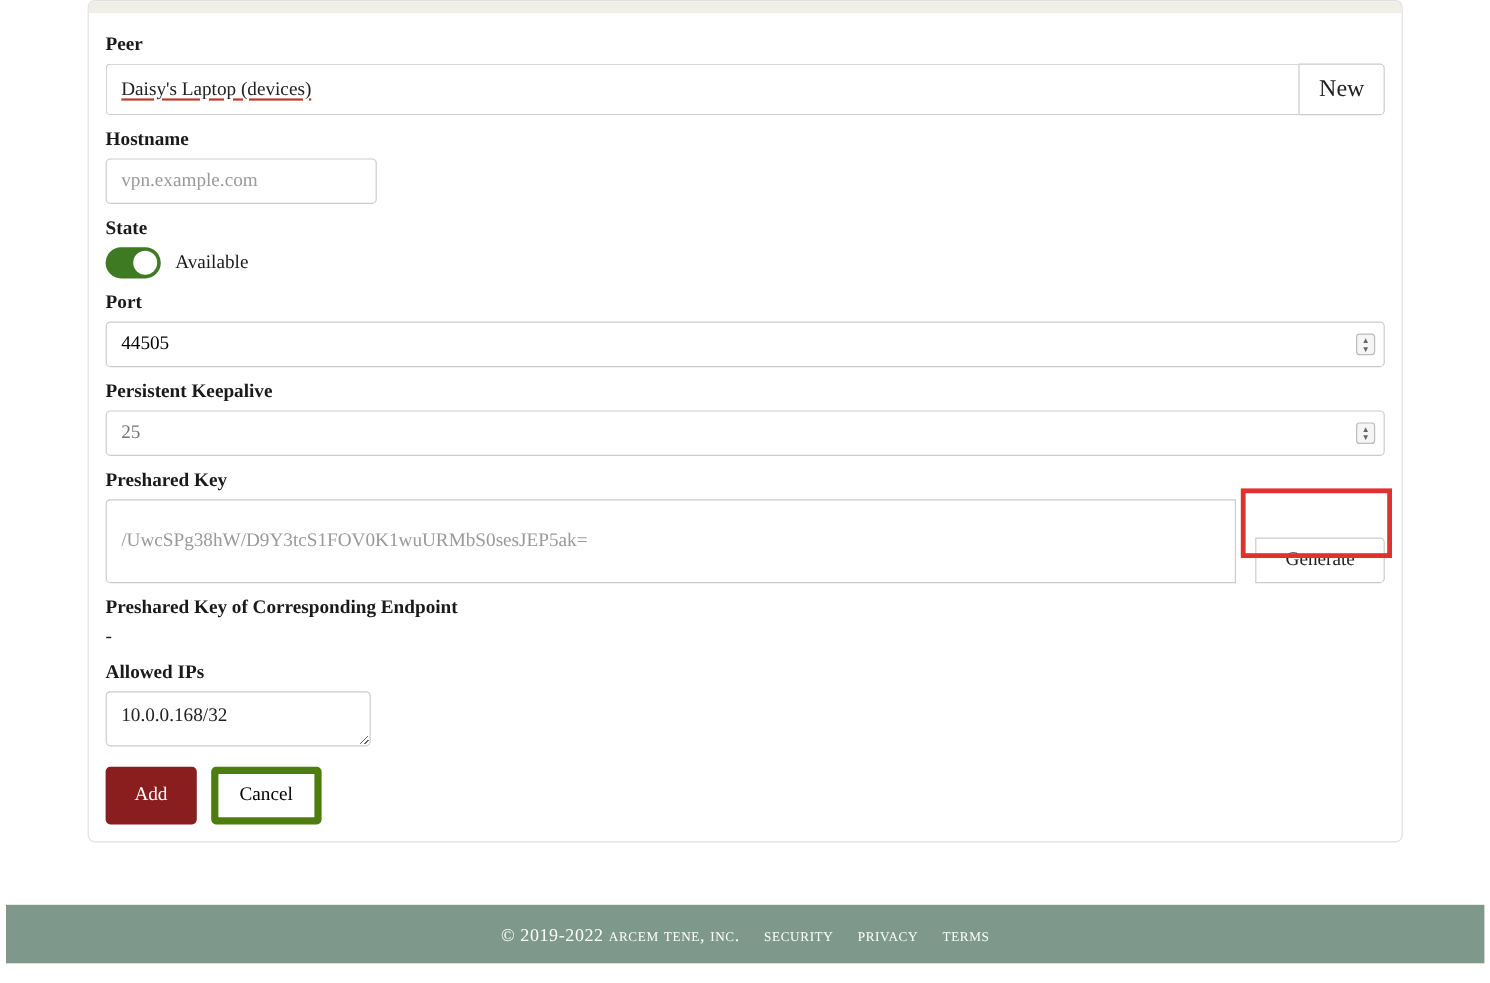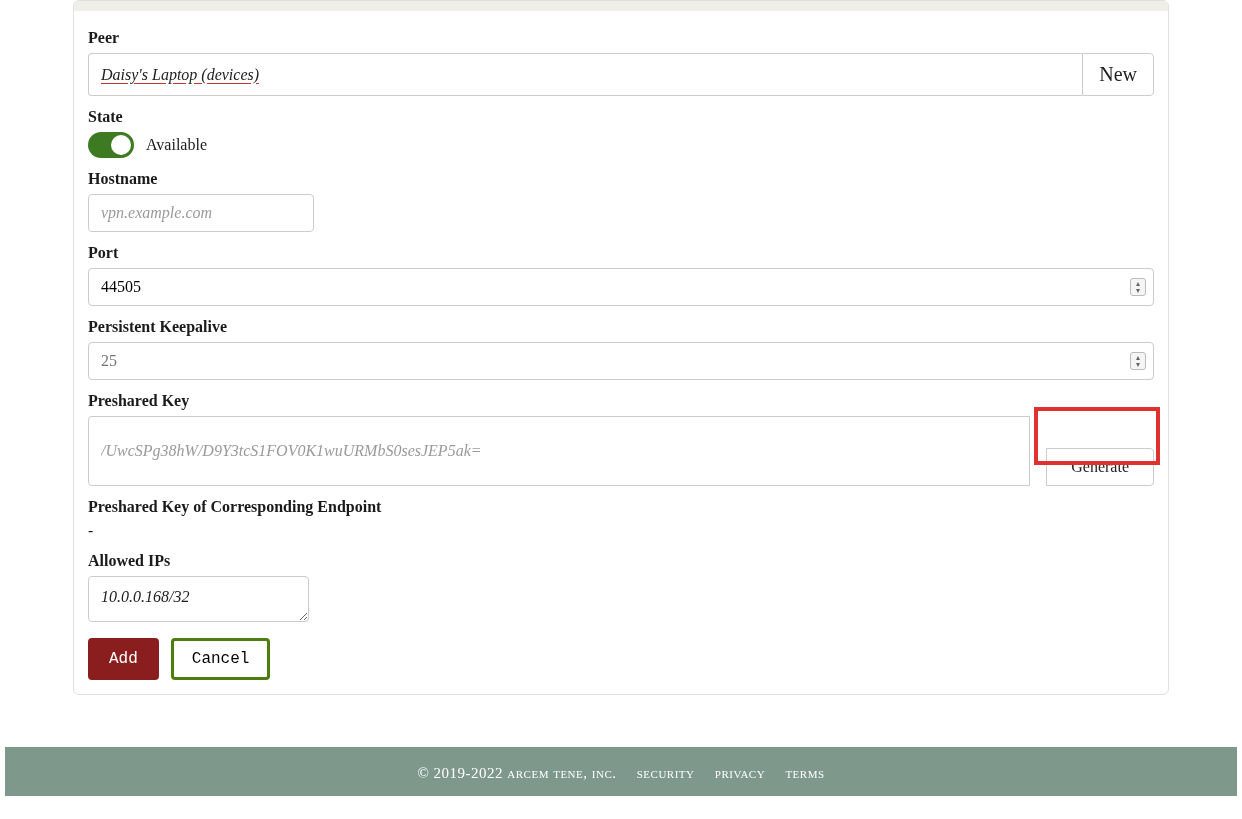--- a/index.html
+++ b/index.html
@@ -38,21 +38,20 @@
   .input-text {
     flex: 1;
     padding: 9px 12px;
     border: 1px solid #ccc;
     border-radius: 4px;
     font-family: inherit;
     font-size: 16px;
     color: #222;
     background: #fff;
     outline: none;
-    font-style: italic;
   }
   .input-text::placeholder { color: #9a9a9a; }
   textarea.input-text { resize: both; min-height: 46px; line-height: 1.4; }
   .peer-group { display: flex; gap: 0; }
   .peer-input {
     flex: 1;
     border-top-right-radius: 0;
     border-bottom-right-radius: 0;
     border-right: none;
   }
@@ -139,24 +138,24 @@
     top: -9px;
     width: 126px;
     height: 58px;
     border: 4px solid #e03131;
     pointer-events: none;
   }
   .static-value { margin: 2px 0 8px 0; }
   .btn-row { margin-top: 10px; display: flex; gap: 12px; }
   .btn {
     padding: 9px 18px;
-    border: 3px solid #4d7c0f;
+    border: 6px solid #4d7c0f;
     border-radius: 4px;
     background: #fff;
-    font-family: Liberation Mono, monospace;
+    font-family: Liberation Serif, serif;
     font-size: 16px;
     cursor: pointer;
   }
   .btn-primary {
     background: #8a1e1e;
     border-color: #8a1e1e;
     color: #fff;
   }
   .footer {
     margin-top: 52px;
@@ -180,32 +179,32 @@
 
       <div class="form-group">
         <label class="form-label">Peer</label>
         <div class="peer-group">
           <input class="input-text peer-input underline-red" type="text" value="Daisy's Laptop (devices)" style="">
           <button class="peer-new-btn">New</button>
         </div>
       </div>
 
       <div class="form-group">
+        <label class="form-label">Hostname</label>
+        <input class="input-text" type="text" placeholder="vpn.example.com" style="">
+      </div>
+
+      <div class="form-group">
         <label class="form-label">State</label>
         <div class="toggle-row">
           <div class="toggle">
             <div class="toggle-knob"></div>
           </div>
           <span>Available</span>
         </div>
-      </div>
-
-      <div class="form-group">
-        <label class="form-label">Hostname</label>
-        <input class="input-text" type="text" placeholder="vpn.example.com" style="">
       </div>
 
       <div class="form-group">
         <label class="form-label">Port</label>
         <div class="number-wrap">
           <input class="number-input" type="text" value="44505" style="">
           <div class="spinner">
               <span>▴</span>
               <span>▾</span>
             </div>

